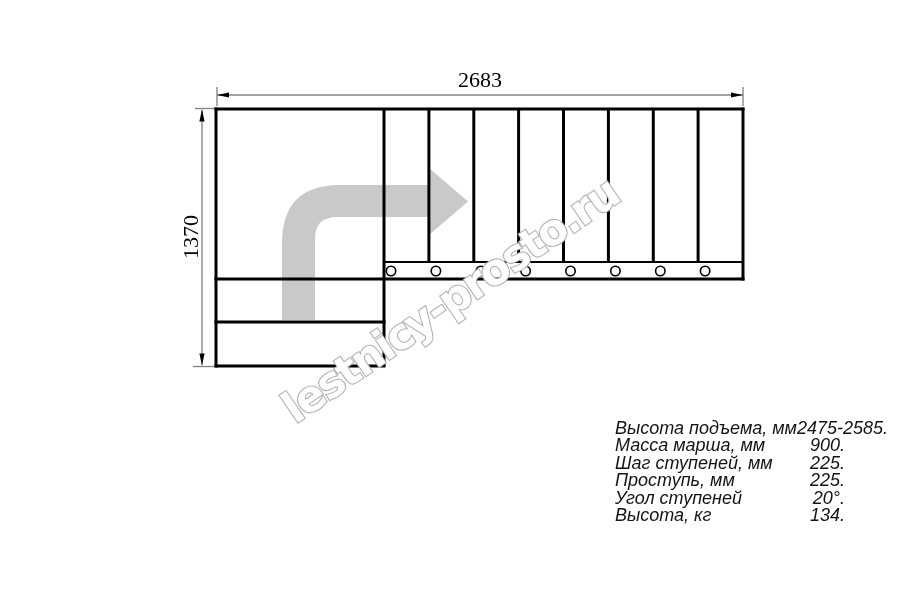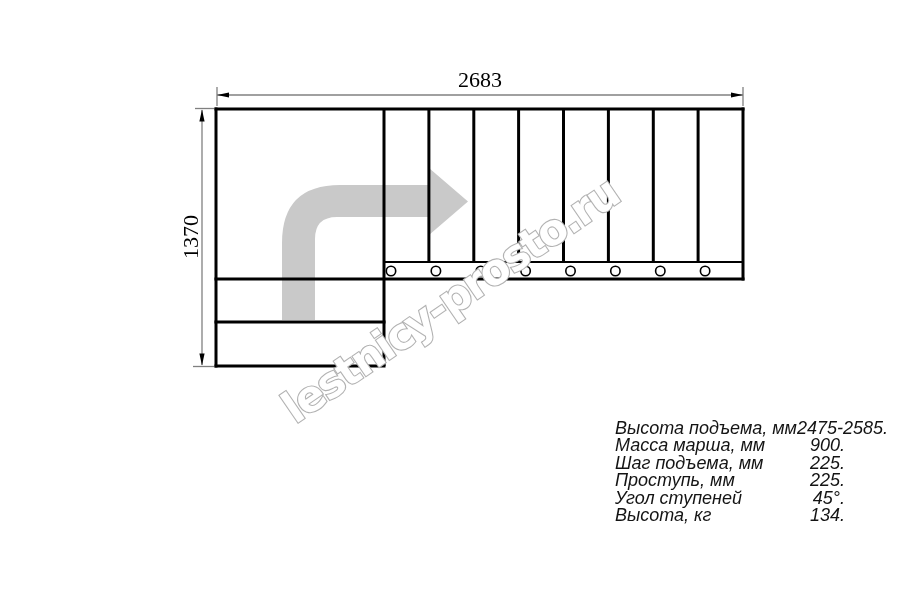--- a/index.html
+++ b/index.html
@@ -95,28 +95,28 @@
 <div class="specs">
   <div class="spec-row">
     <span class="spec-label">Высота подъема, мм</span>
     <span class="spec-value">2475-2585.</span>
   </div>
   <div class="spec-row">
     <span class="spec-label">Масса марша, мм</span>
     <span class="spec-value">900.</span>
   </div>
   <div class="spec-row">
-    <span class="spec-label">Шаг подъема, мм</span>
+    <span class="spec-label">Шаг ступеней, мм</span>
     <span class="spec-value">225.</span>
   </div>
   <div class="spec-row">
     <span class="spec-label">Проступь, мм</span>
     <span class="spec-value">225.</span>
   </div>
   <div class="spec-row">
     <span class="spec-label">Угол ступеней</span>
-    <span class="spec-value">45°.</span>
+    <span class="spec-value">20°.</span>
   </div>
   <div class="spec-row">
     <span class="spec-label">Высота, кг</span>
     <span class="spec-value">134.</span>
   </div>
 </div>
 
 </body></html>

